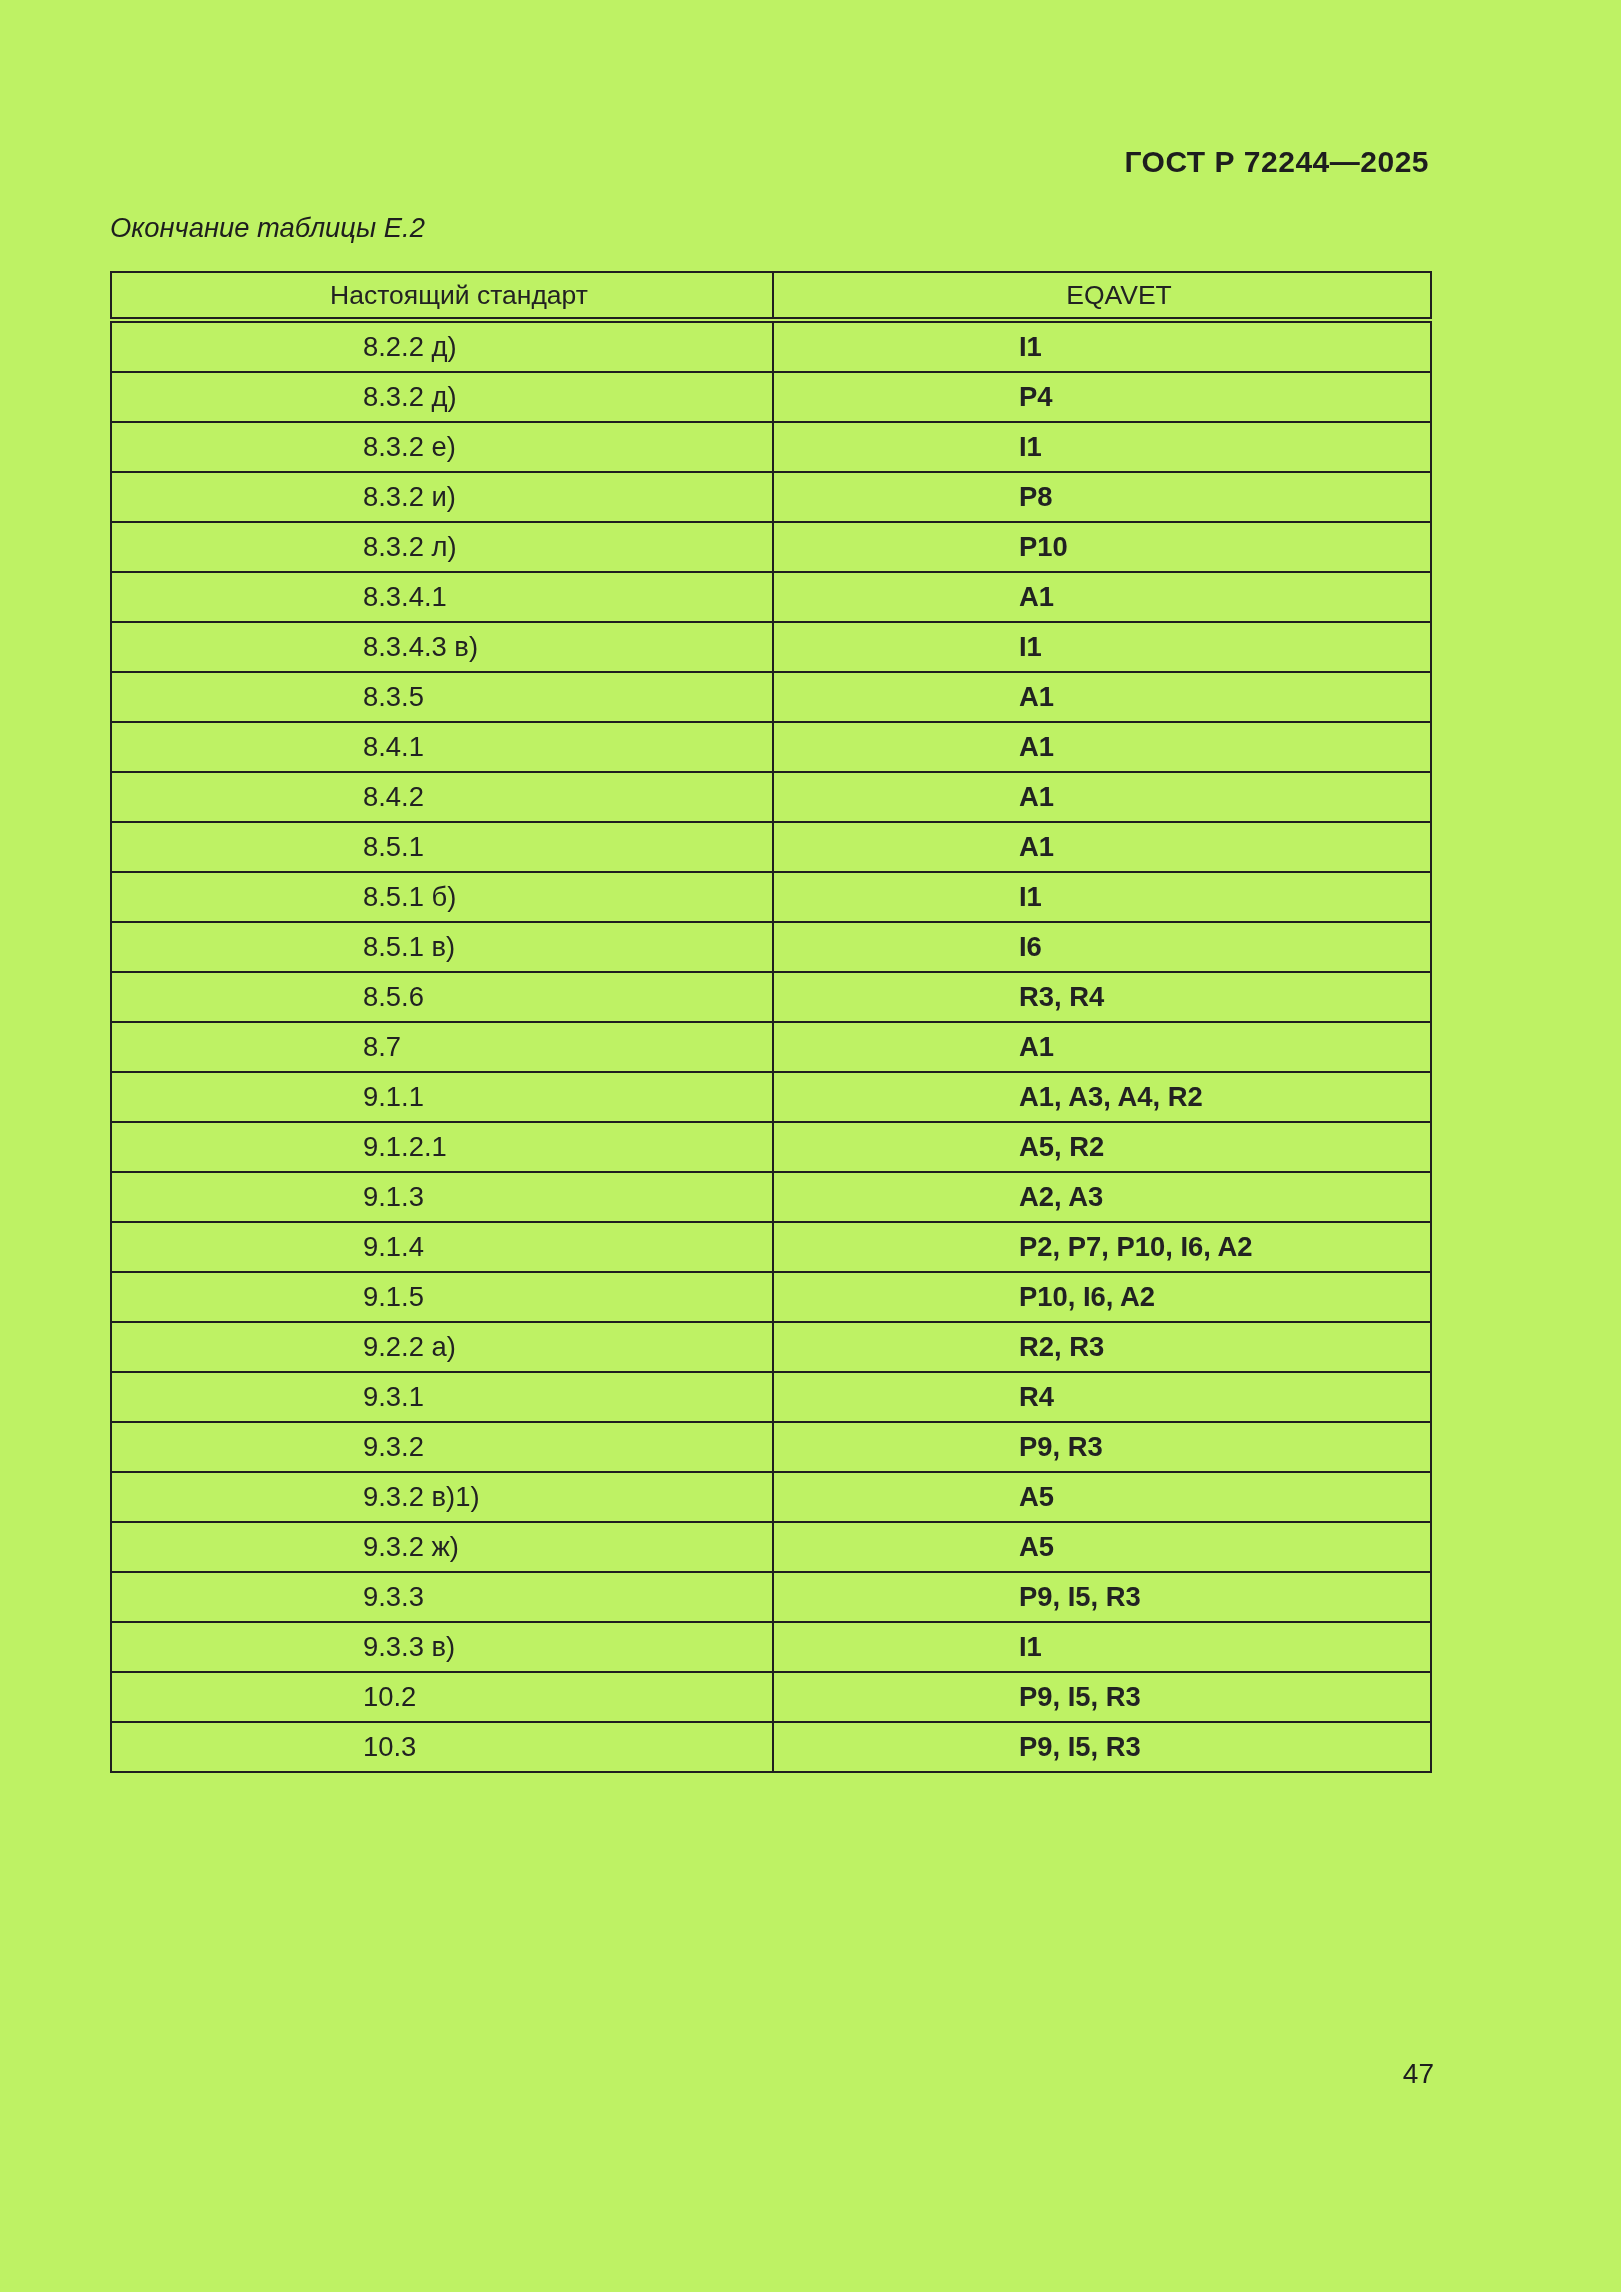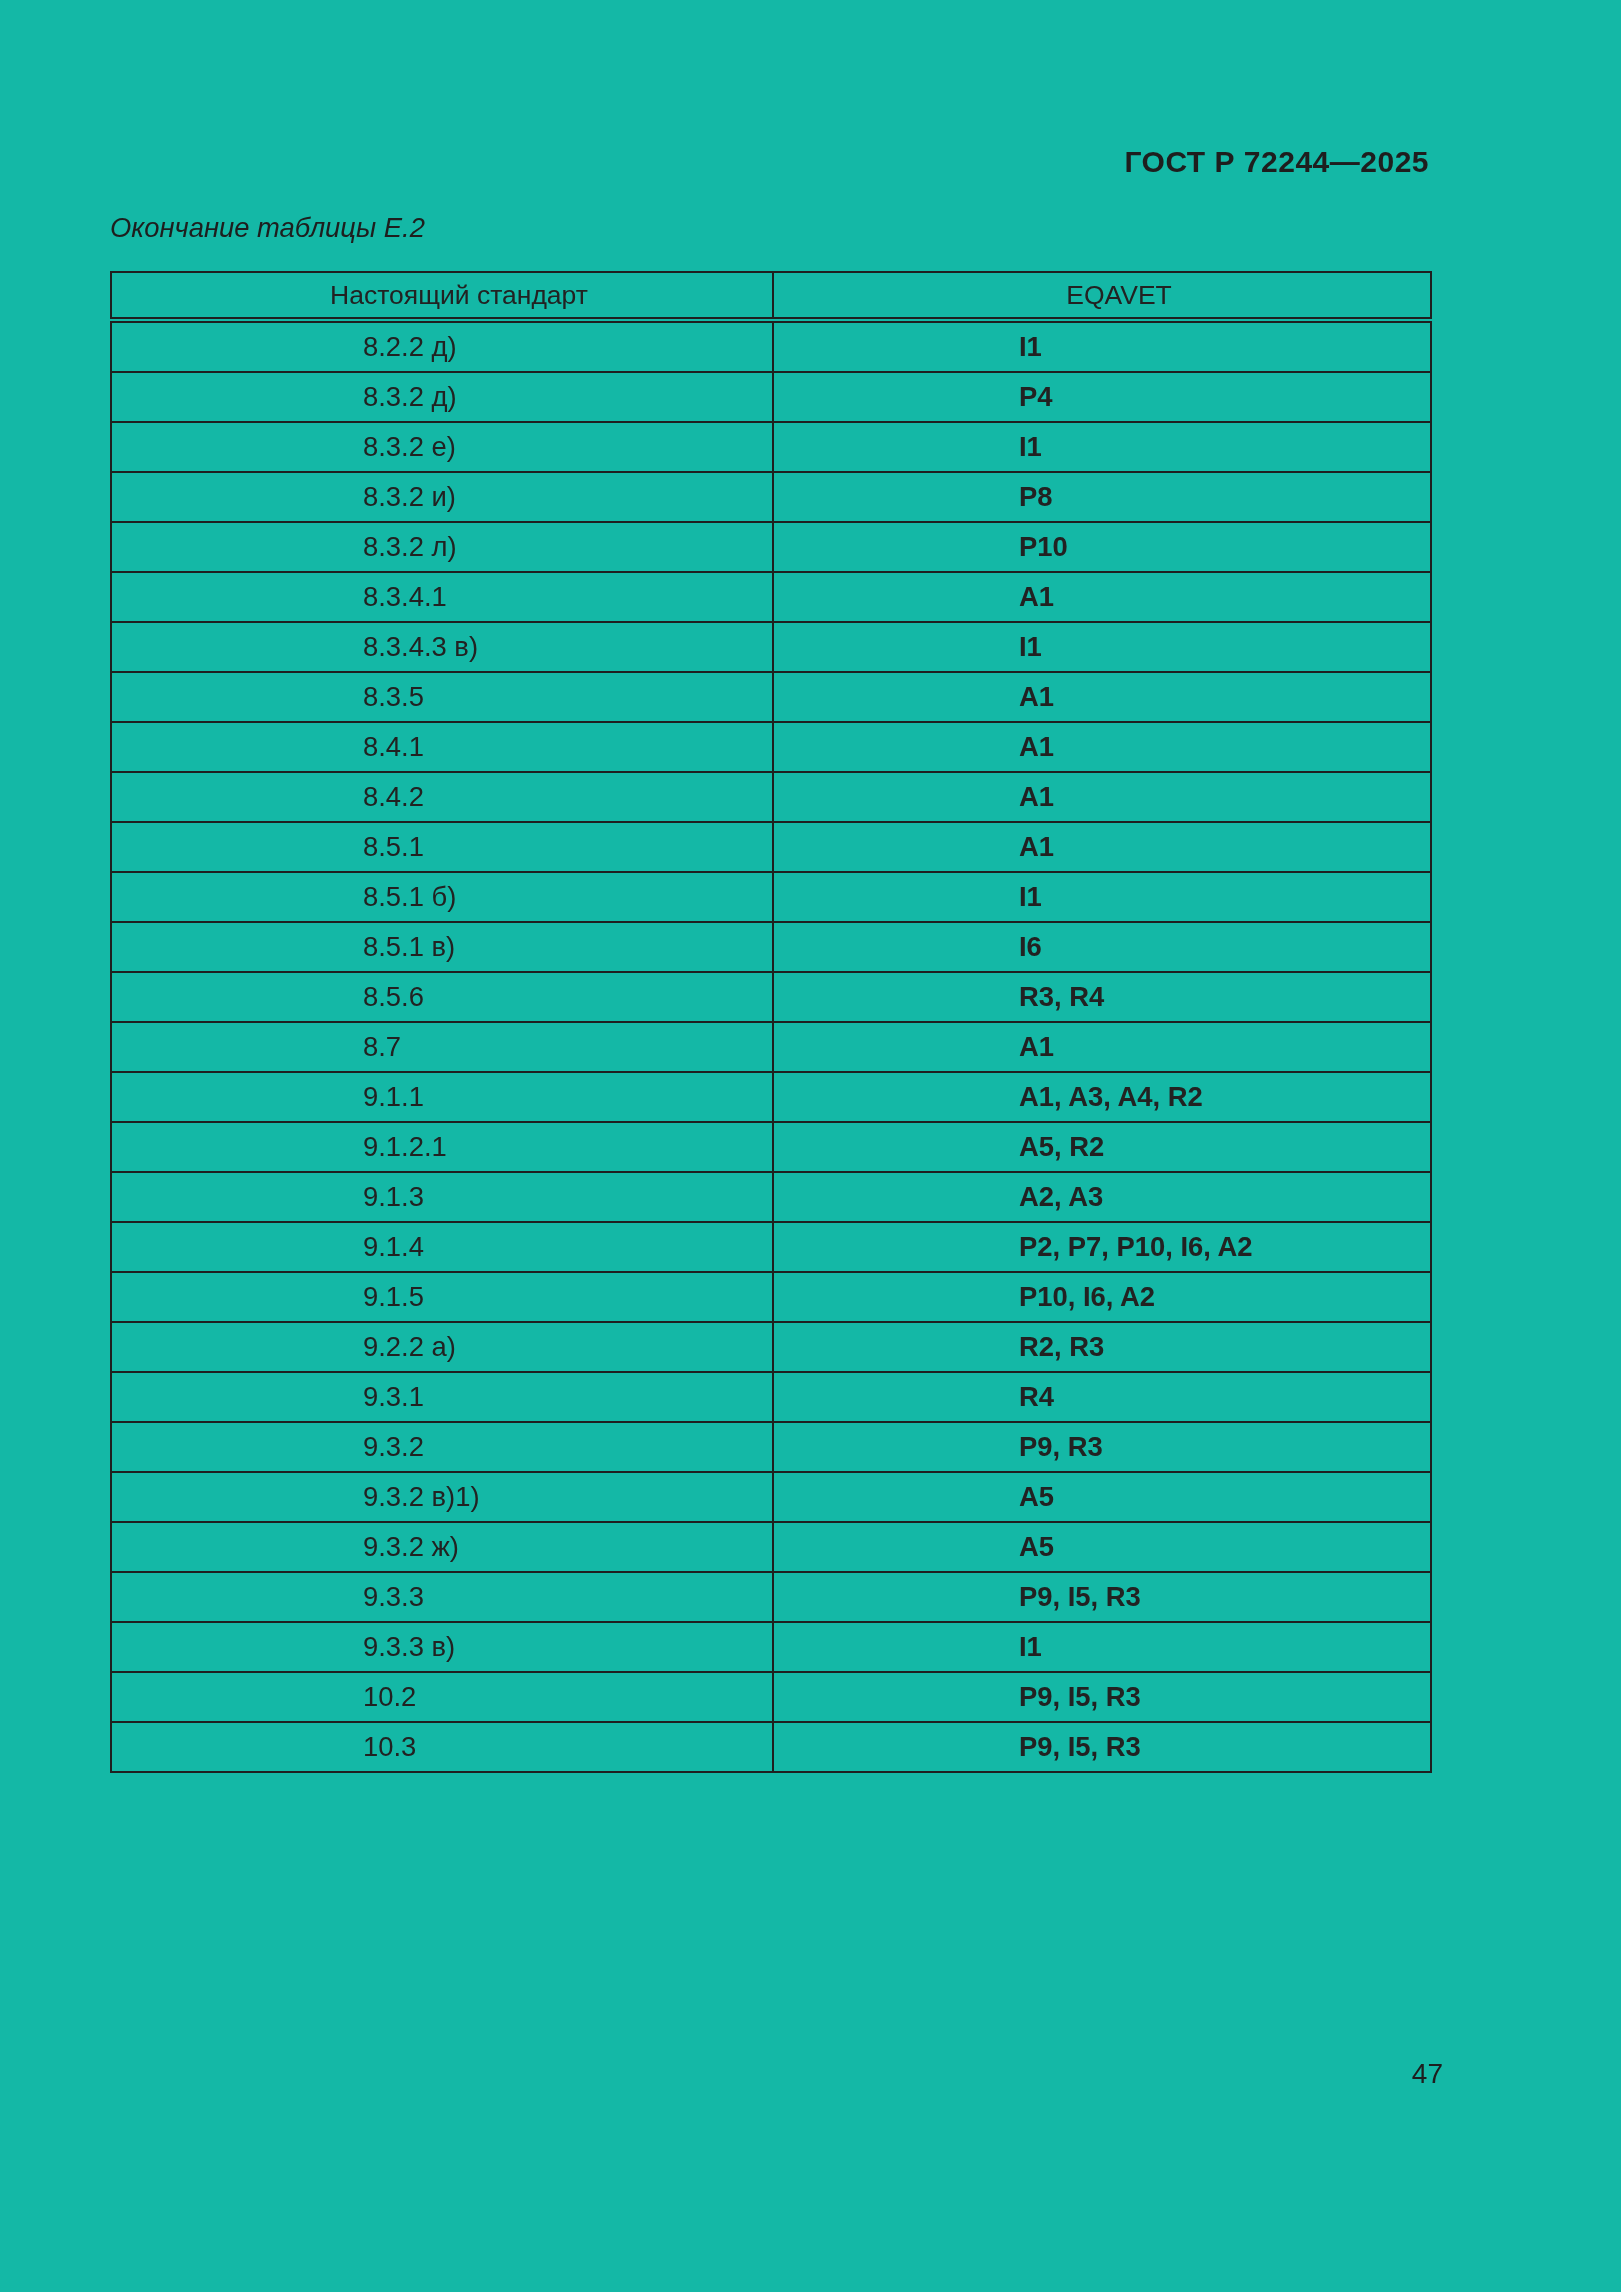--- a/index.html
+++ b/index.html
@@ -5,21 +5,21 @@
   html, body {
     margin: 0;
     padding: 0;
     background: #e8e8e8;
   }
   .page {
     position: relative;
     width: 1621px;
     height: 2293px;
     margin: 0 auto;
-    background: #14b8a6;
+    background: #bef264;
     font-family: "Liberation Sans", sans-serif;
     color: #1e1e1e;
     overflow: hidden;
   }
   .doc-header {
     position: absolute;
     top: 145px;
     right: 192px;
     font-size: 30px;
     font-weight: bold;
@@ -73,21 +73,21 @@
     border-left-width: 2px;
     border-right-width: 2px;
     white-space: nowrap;
     overflow: hidden;
   }
   table.gost-table td.col-standard { padding-left: 251px; border-radius: 24px; }
   table.gost-table td.col-eqavet   { padding-left: 245px; font-weight: bold; }
   .page-number {
     position: absolute;
     top: 2058px;
-    right: 178px;
+    right: 187px;
     font-size: 28px;
   }
 </style>
 </head>
 <body>
 
 <div class="page">
 
   <div class="doc-header">ГОСТ Р 72244—2025</div>
 

